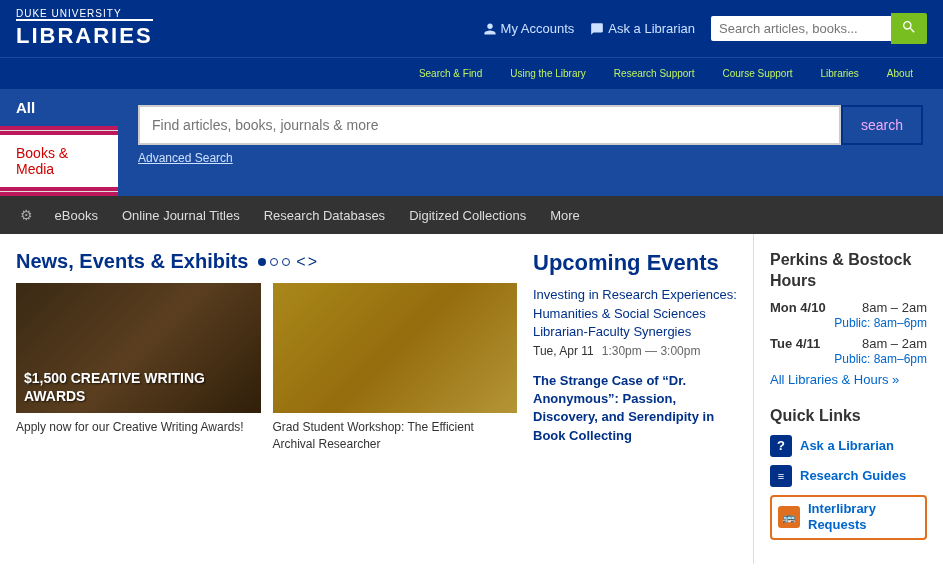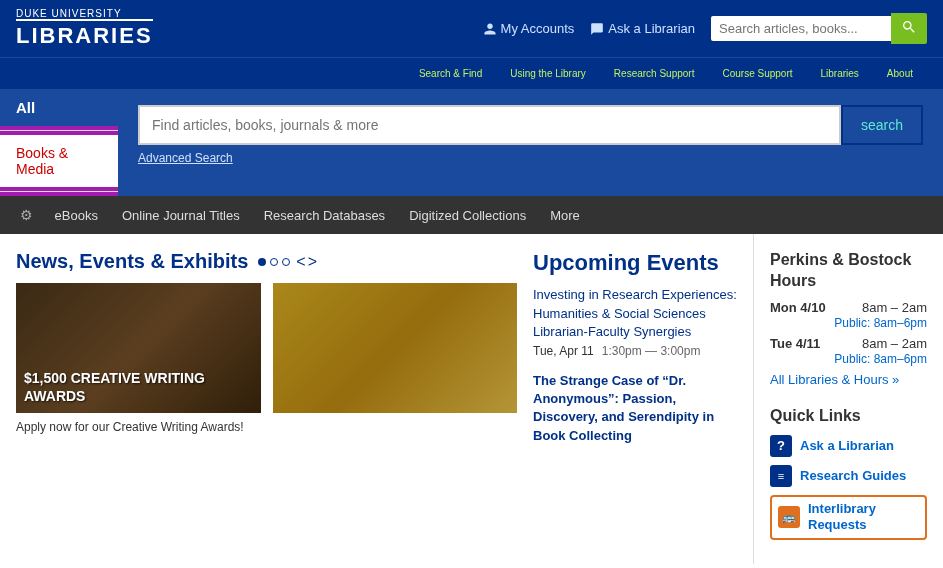--- a/index.html
+++ b/index.html
@@ -80,31 +80,31 @@
   <a>Search &amp; Find</a>
   <a>Using the Library</a>
   <a>Research Support</a>
   <a>Course Support</a>
   <a>Libraries</a>
   <a>About</a>
 </div>
 
 <div style="display:flex; background:#1a4a9e;">
 
-  <div style="width:118px; background:#a21caf; flex-shrink:0;">
+  <div style="width:118px; background:#be185d; flex-shrink:0;">
     <div style="background:#1a4a9e; color:#fff; padding:10px 16px; font-size:15px; font-weight:bold;">All</div>
     <div class="divider"></div>
     <div style="padding:10px 16px; color:#cc0000; font-size:14px; cursor:pointer; background:#fff;">Books &amp; Media</div>
     <div class="divider"></div>
   </div>
 
   <div style="flex:1; padding:16px 20px 10px 20px;">
     <div class="search-input-row">
       <input type="text" style="flex: 1 1 0%; padding: 10px 12px; font-size: 14px; border: 2px solid rgb(204, 204, 204); outline: none;" placeholder="Find articles, books, journals &amp; more">
-      <button style="background:#1a4a9e; border:2px solid #003087; padding:10px 18px; color:#5eead4; font-size:14px; cursor:pointer;">search</button>
+      <button style="background:#1a4a9e; border:2px solid #003087; padding:10px 18px; color:#f0abfc; font-size:14px; cursor:pointer;">search</button>
     </div>
     <div class="advanced-search" style="color:#cce0ff; font-size:12px; margin-top:6px; cursor:pointer;">Advanced Search</div>
   </div>
 </div>
 
 <div class="subnav">
   <span class="subnav-gear">⚙</span>
   <a>eBooks</a>
   <a>Online Journal Titles</a>
   <a>Research Databases</a>
@@ -133,20 +133,21 @@
           <div class="news-img-overlay" style="position:absolute;top:0;left:0;right:0;bottom:0;background:rgba(0,0,0,0.35);"></div>
           <span style="color:#fff;font-weight:bold;font-size:14px;line-height:1.3;z-index:1;text-shadow:1px 1px 2px rgba(0,0,0,0.7);">$1,500 CREATIVE WRITING AWARDS</span>
         </div>
         <div style="font-size:12px;color:#333;margin-top:6px;line-height:1.4;">Apply now for our Creative Writing Awards!</div>
       </div>
 
       <div style="flex:1;">
         <div class="news-img img-archival" style="position:relative; height:130px; display:flex; align-items:flex-end; padding:8px;">
           <div style="position:absolute;top:0;left:0;right:0;bottom:0;background:rgba(0,0,0,0.15);"></div>
         </div>
+        <div style="font-size:12px;color:#333;margin-top:6px;line-height:1.4;">Grad Student Workshop: The Efficient Archival Researcher</div>
       </div>
     </div>
   </div>
 
   <div style="width:220px; padding:16px 16px 16px 0;">
     <div style="color:#003087; font-size:22px; font-weight:bold; line-height:1.2; margin-bottom:10px;">Upcoming Events</div>
 
     <div style="margin-bottom:14px;">
       <a style="color:#003087; font-size:13px; font-weight:normal; text-decoration:none; line-height:1.4; display:block;">Investing in Research Experiences: Humanities &amp; Social Sciences Librarian-Faculty Synergies</a>
       <div style="display:flex; gap:8px; margin-top:3px;">

